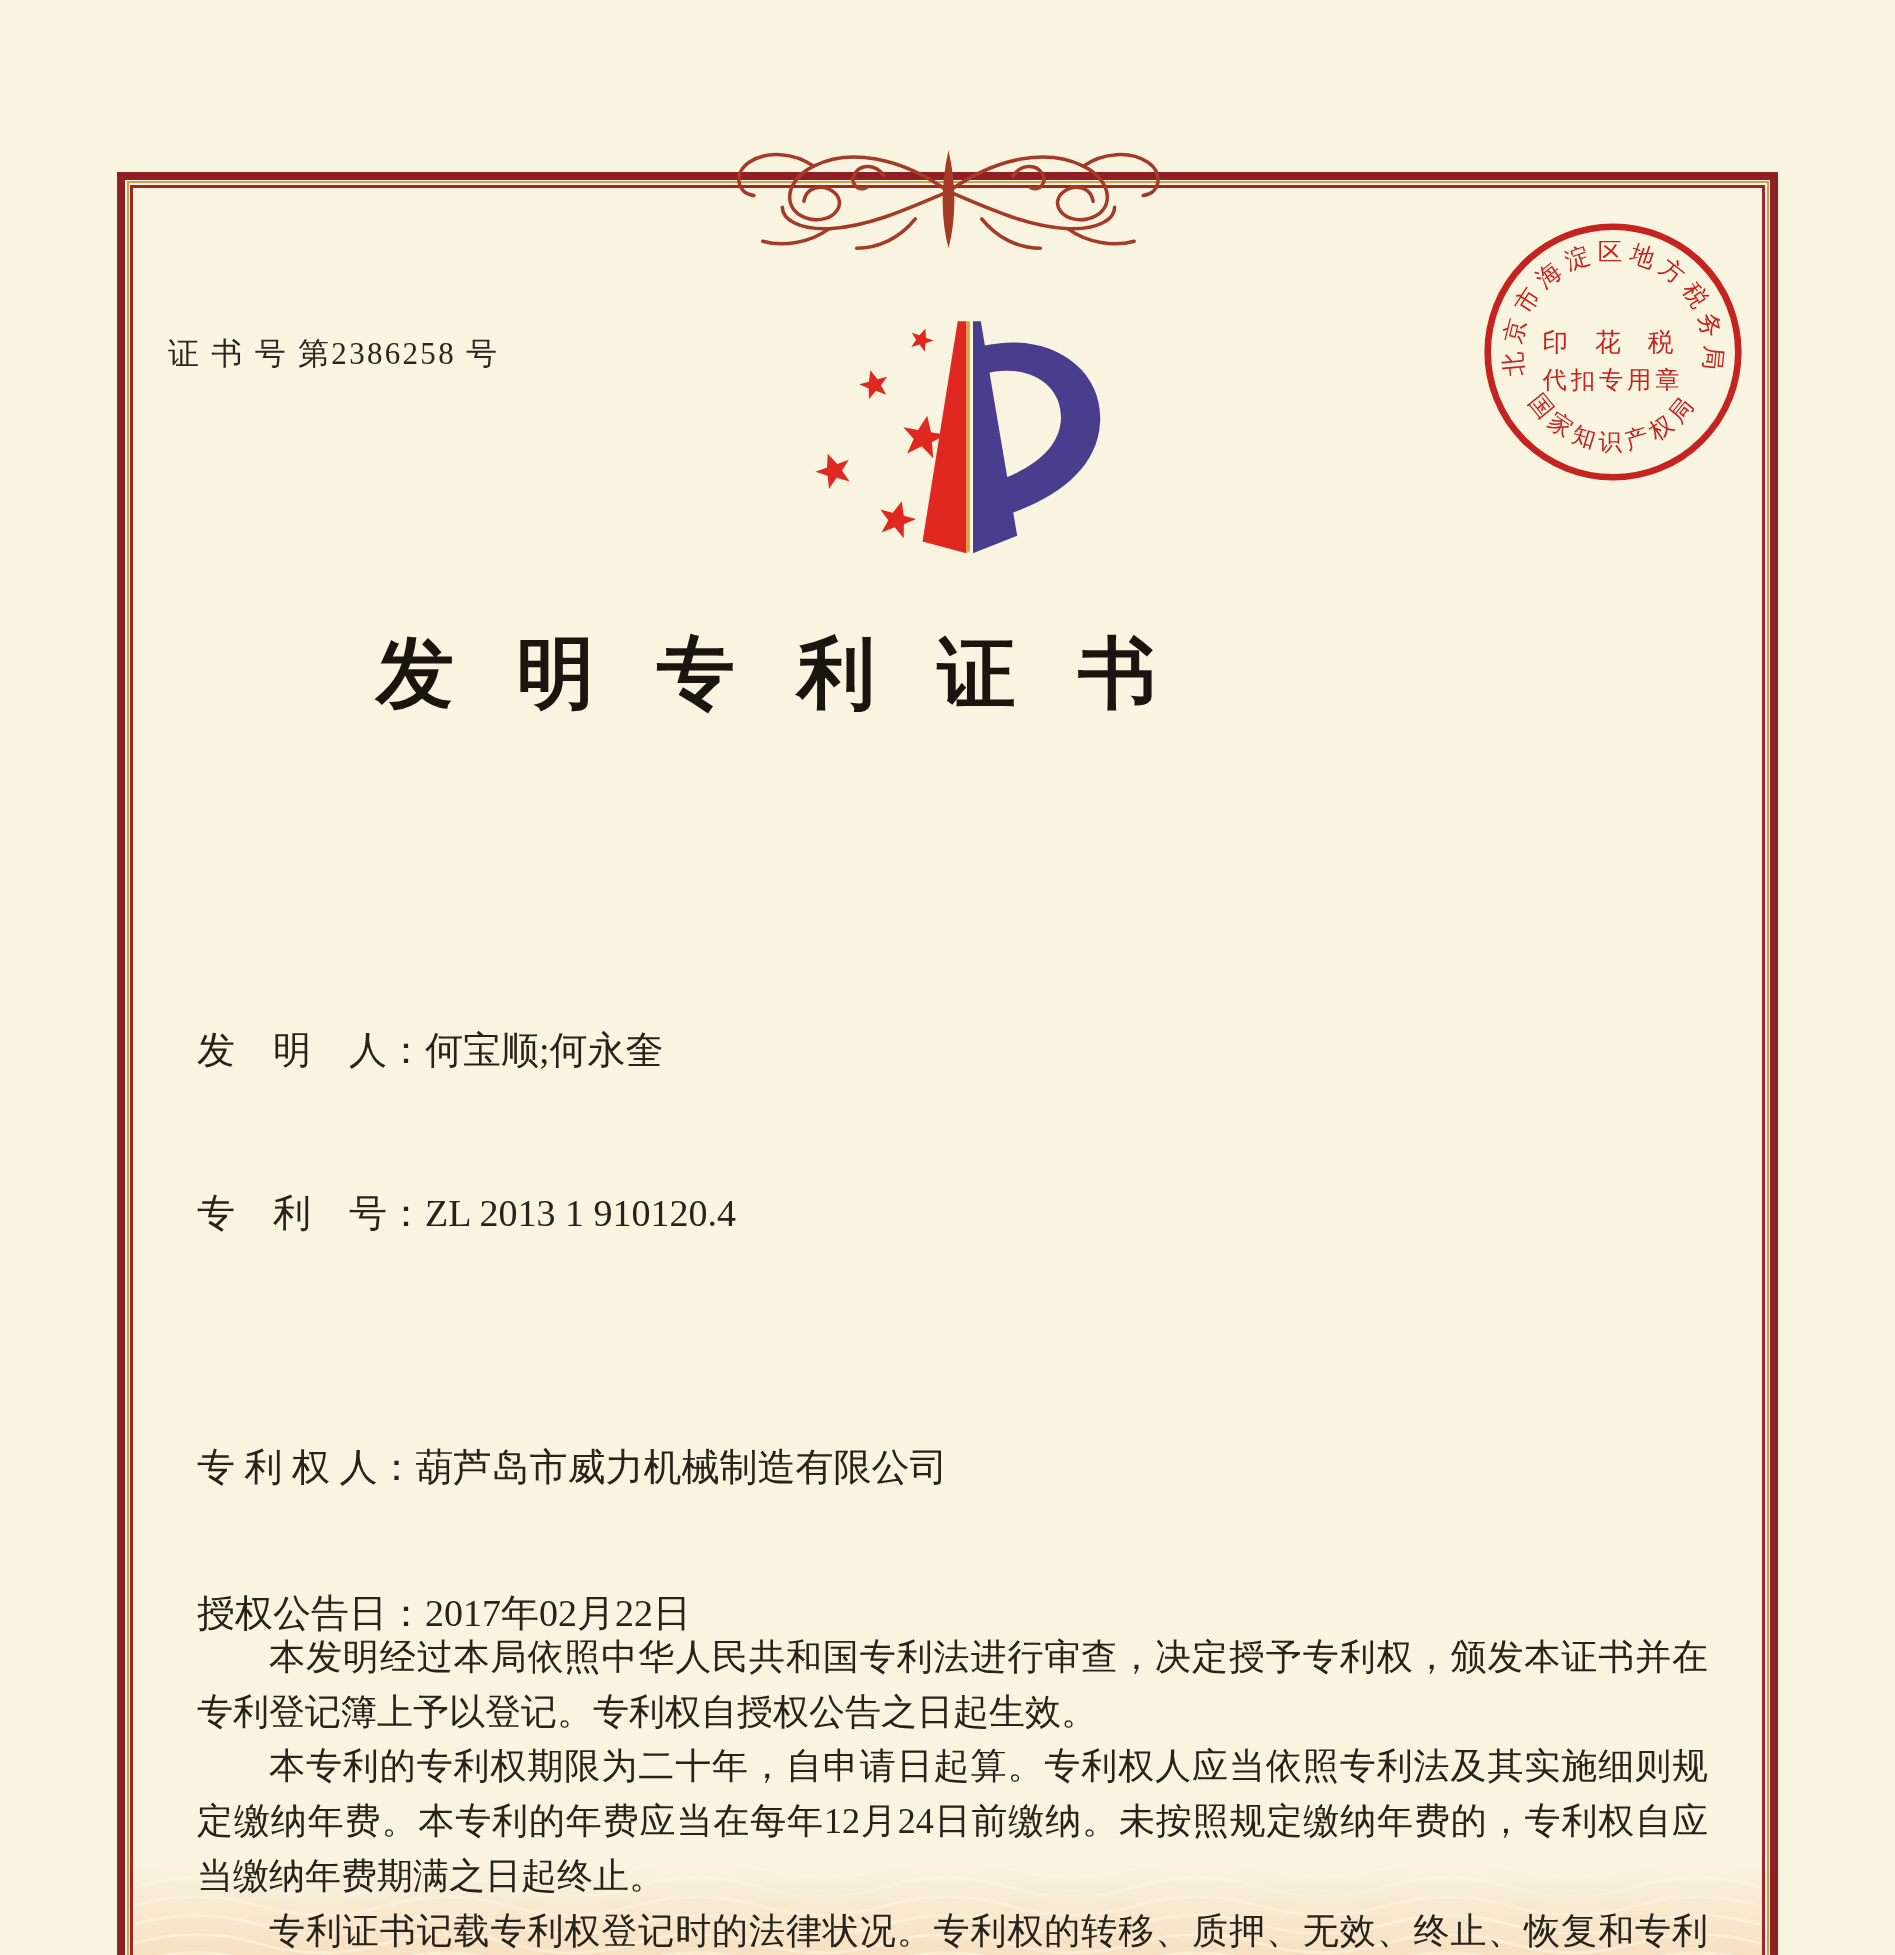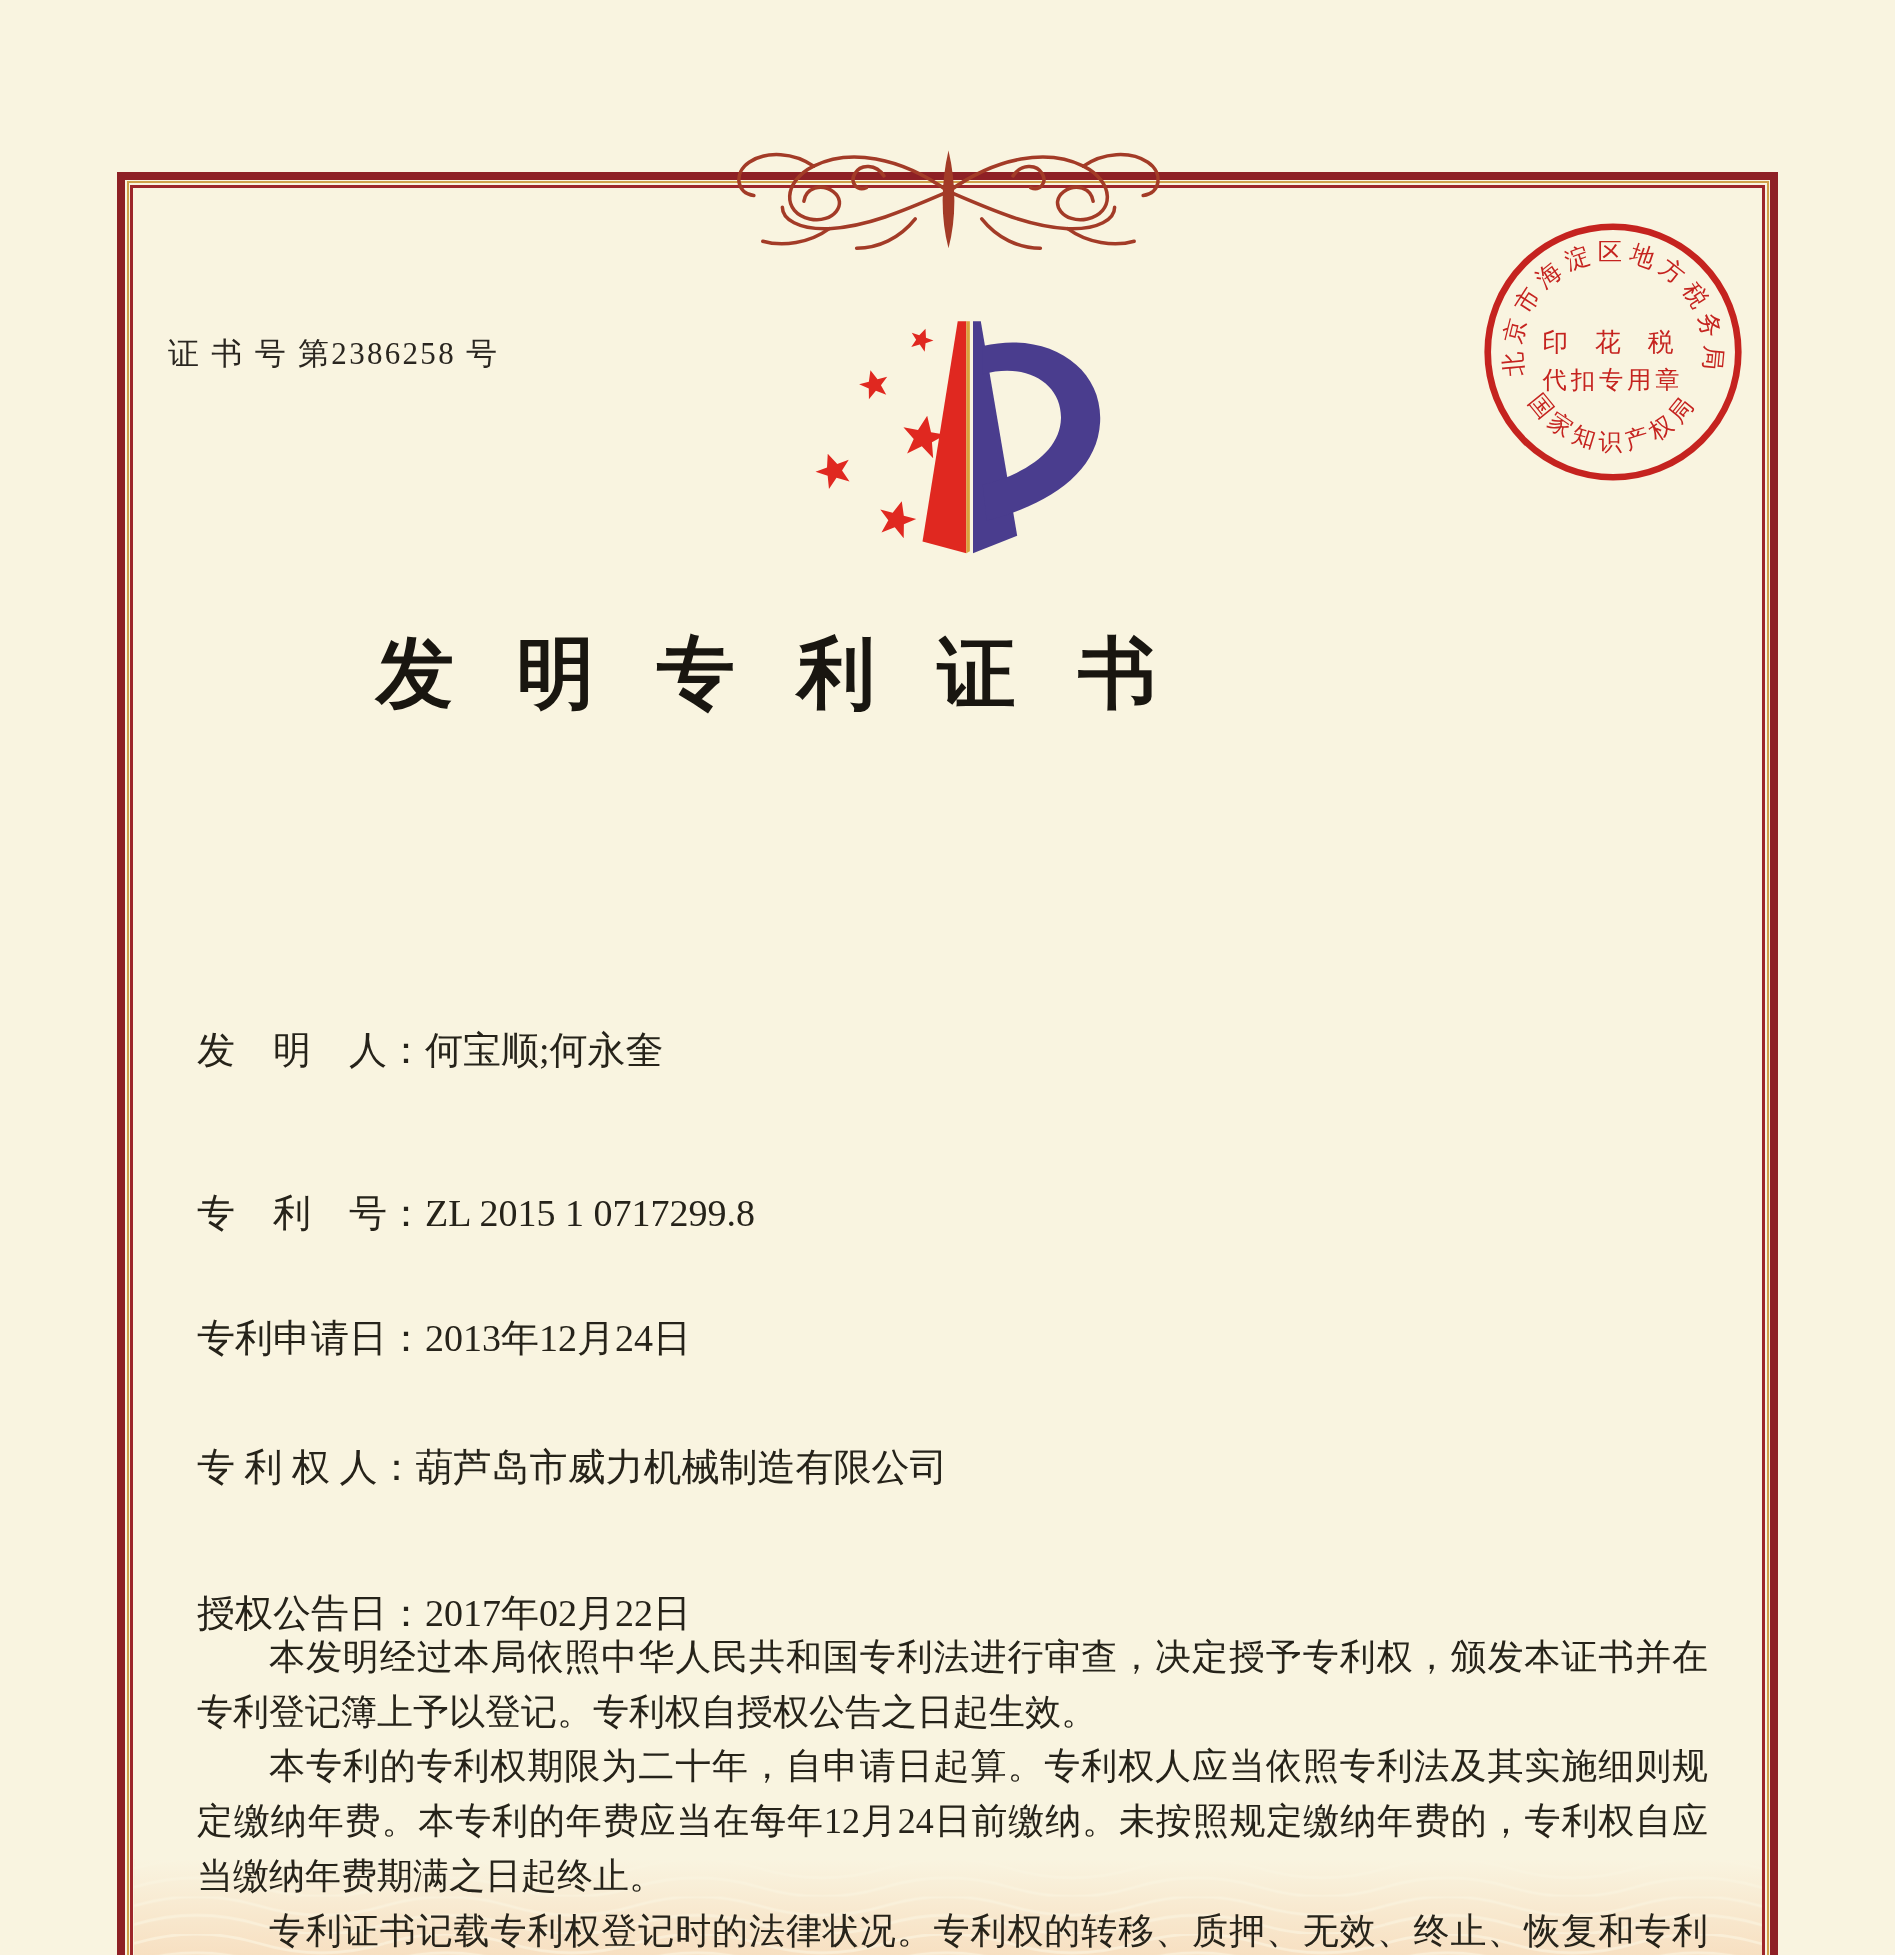--- a/index.html
+++ b/index.html
@@ -99,24 +99,21 @@
       <textPath href="#tsBot" startOffset="50%" text-anchor="middle">国家知识产权局</textPath>
     </text>
   </svg>
 
   <div class="abs title">发明专利证书</div>
 
   <div class="abs field f1">
     <span>发　明　人：</span><span>何宝顺;何永奎</span>
   </div>
   <div class="abs field f2">
-    <span>专　利　号：</span><span>ZL 2015 1 0717299.8</span>
-  </div>
-  <div class="abs field f3">
-    <span>专利申请日：</span><span>2013年12月24日</span>
+    <span>专　利　号：</span><span>ZL 2013 1 910120.4</span>
   </div>
   <div class="abs field f4">
     <span>专 利 权 人：</span><span>葫芦岛市威力机械制造有限公司</span>
   </div>
   <div class="abs field f5">
     <span>授权公告日：</span><span>2017年02月22日</span>
   </div>
 
   <div class="abs body-text">
     <p>本发明经过本局依照中华人民共和国专利法进行审查，决定授予专利权，颁发本证书并在专利登记簿上予以登记。专利权自授权公告之日起生效。</p>

